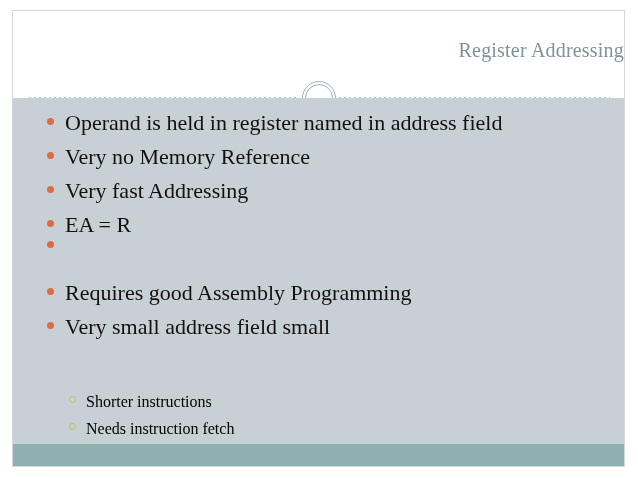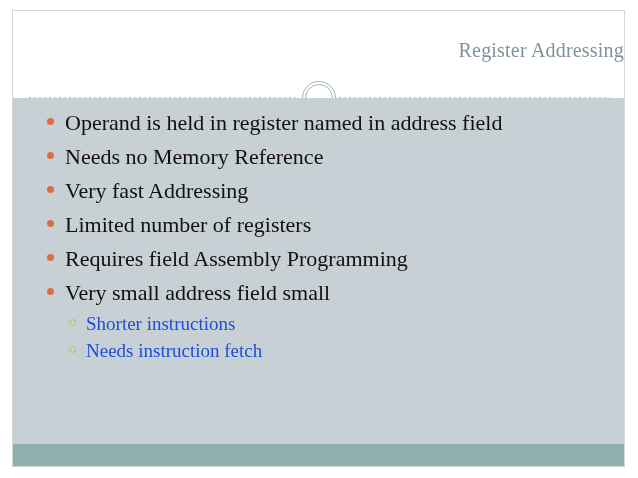--- a/index.html
+++ b/index.html
@@ -148,24 +148,25 @@
     border-radius: 50%;
     border: 1.3px solid #c9bc4f;
     box-sizing: border-box;
     background: transparent;
     margin-right: 10px;
     flex: 0 0 auto;
     position: relative;
     top: -4px;
   }
   .bullet-row.level-2 .label {
-    font-size: 19px;
+    font-size: 16px;
     line-height: 20px;
-    color: #1d4ed8;
+    color: #000000;
     white-space: nowrap;
+    margin-top: 44px;
   }
 
   
   .footer-bar {
     position: absolute;
     left: 0;
     bottom: 0;
     width: 100%;
     height: 22px;
     background: #8fb0b0;
@@ -189,33 +190,36 @@
   </div>
 
   <div class="body-panel">
     <ul class="bullet-list" id="bullet-list">
         <li class="bullet-row level-1">
           <span class="dot"></span>
           <span class="label">Operand is held in register named in address field</span>
         </li>
         <li class="bullet-row level-1">
           <span class="dot"></span>
-          <span class="label">Needs no Memory Reference</span>
+          <span class="label">Very no Memory Reference</span>
         </li>
         <li class="bullet-row level-1">
           <span class="dot"></span>
           <span class="label">Very fast Addressing</span>
         </li>
         <li class="bullet-row level-1">
           <span class="dot"></span>
-          <span class="label">Limited number of registers</span>
-        </li>
-        <li class="bullet-row level-1">
-          <span class="dot"></span>
-          <span class="label">Requires field Assembly Programming</span>
+          <span class="label">EA = R</span>
+        </li>
+        <li class="bullet-row level-1">
+          <span class="dot"></span>
+        </li>
+        <li class="bullet-row level-1">
+          <span class="dot"></span>
+          <span class="label">Requires good Assembly Programming</span>
         </li>
         <li class="bullet-row level-1">
           <span class="dot"></span>
           <span class="label">Very small address field small</span>
         </li>
         <li class="bullet-row level-2">
           <span class="ring"></span>
           <span class="label">Shorter instructions</span>
         </li>
         <li class="bullet-row level-2">

